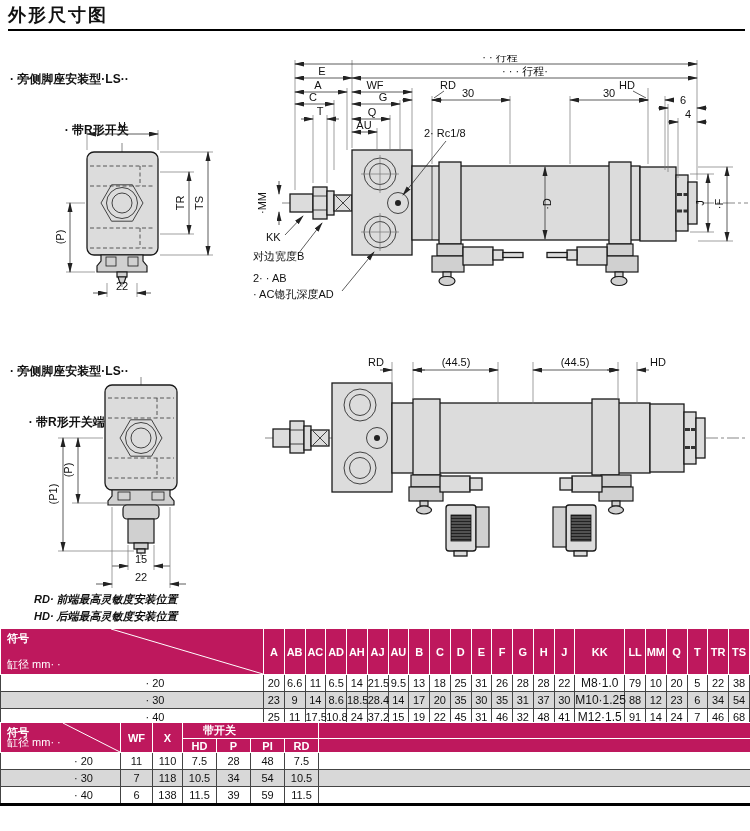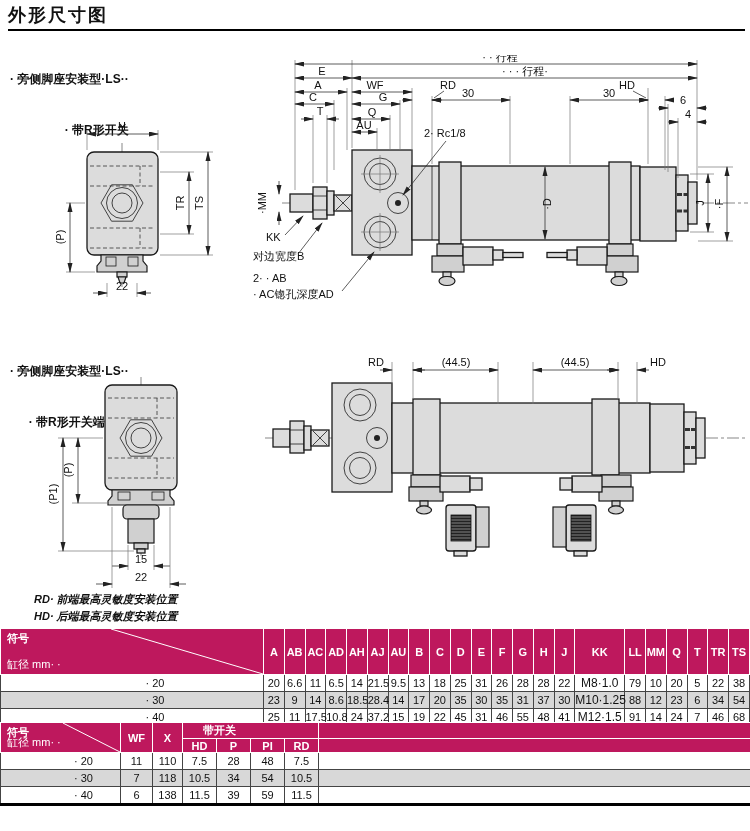--- a/index.html
+++ b/index.html
@@ -468,21 +468,21 @@
           <td>17.5</td>
         <td>10.8</td>
           <td>24</td>
           <td>37.2</td>
         <td>15</td>
           <td>19</td>
           <td>22</td>
         <td>45</td>
           <td>31</td>
           <td>46</td>
-        <td>55</td>
+        <td>32</td>
           <td>48</td>
           <td>41</td>
         <td class="kk">M12·1.5</td>
           <td>91</td>
           <td>14</td>
         <td>24</td>
           <td>7</td>
           <td>46</td>
         <td>68</td>
       </tr>

